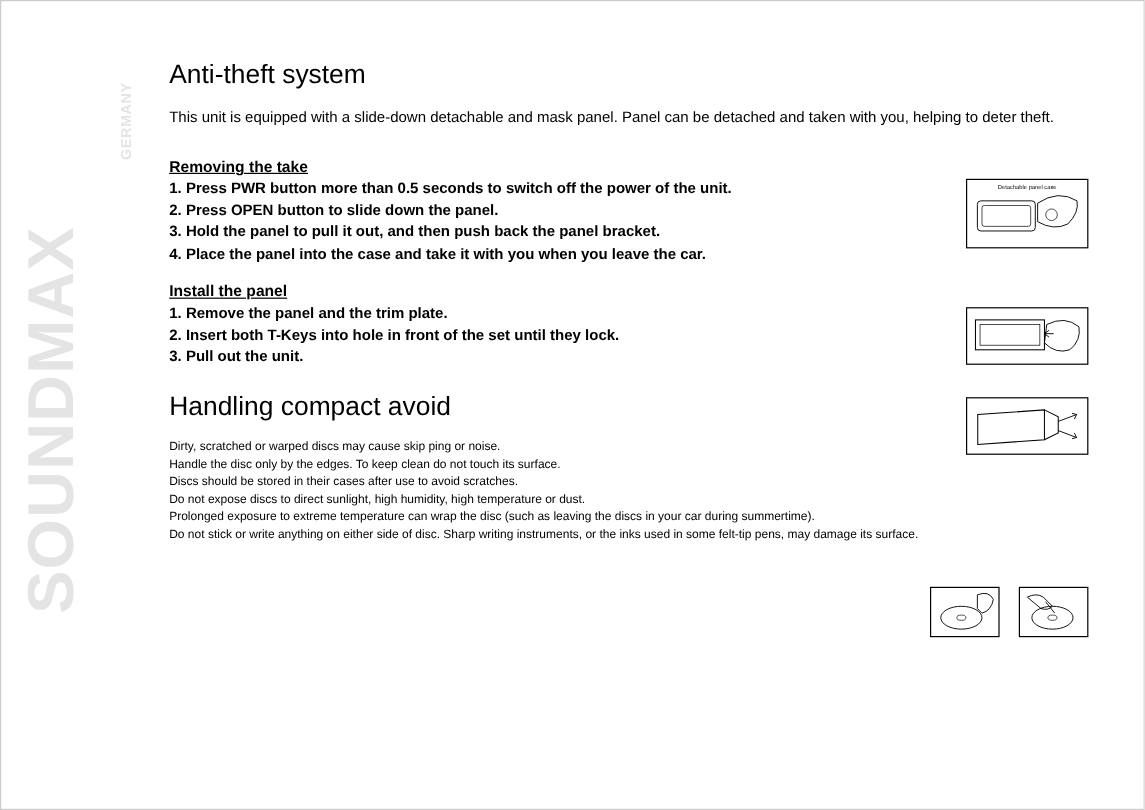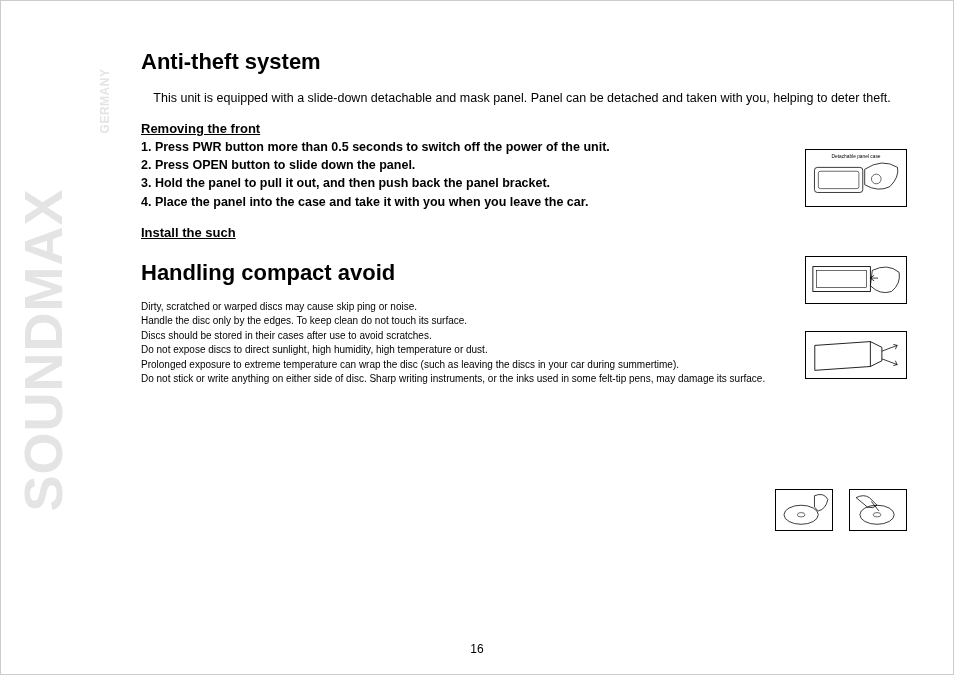--- a/index.html
+++ b/index.html
@@ -40,30 +40,29 @@
     transform-origin: center;
     font-family: Arial, Helvetica, sans-serif;
     font-weight: 700;
     font-size: 12px;
     letter-spacing: 0.5px;
     color: #e4e4e4;
     white-space: nowrap;
   }
   h1 {
     font-family: Verdana, Geneva, sans-serif;
-    font-weight: 700;
+    font-weight: 400;
     font-size: 22px;
     margin-bottom: 14px;
   }
   h1.second { margin-top: 20px; }
   .intro {
     font-size: 12.5px;
     line-height: 1.45;
-    margin-bottom: 14px;
-    text-align: center;
+    margin-bottom: 24px;
   }
   .subhead {
     font-size: 13px;
     font-weight: 700;
     text-decoration: underline;
     margin-bottom: 2px;
   }
   .steps {
     font-size: 12.5px;
     line-height: 1.45;
@@ -102,28 +101,31 @@
 <div class="page">
 
   <div class="sidebar">
     <div class="brand-main">SOUNDMAX</div>
     <div class="brand-sub">GERMANY</div>
   </div>
 
   <h1>Anti-theft system</h1>
   <p class="intro">This unit is equipped with a slide-down detachable and mask panel. Panel can be detached and taken with you, helping to deter theft.</p>
 
-  <div class="subhead">Removing the front</div>
+  <div class="subhead">Removing the take</div>
   <div class="steps">1. Press PWR button more than 0.5 seconds to switch off the power of the unit.
 2. Press OPEN button to slide down the panel.
 3. Hold the panel to pull it out, and then push back the panel bracket.
 4. Place the panel into the case and take it with you when you leave the car.</div>
 
-  <div class="subhead">Install the such</div>
+  <div class="subhead">Install the panel</div>
 
+  <div class="steps">1. Remove the panel and the trim plate.
+2. Insert both T-Keys into hole in front of the set until they lock.
+3. Pull out the unit.</div>
 
   <h1 class="second">Handling compact avoid</h1>
   <div class="body-block">Dirty, scratched or warped discs may cause skip ping or noise.
 Handle the disc only by the edges. To keep clean do not touch its surface.
 Discs should be stored in their cases after use to avoid scratches.
 Do not expose discs to direct sunlight, high humidity, high temperature or dust.
 Prolonged exposure to extreme temperature can wrap the disc (such as leaving the discs in your car during summertime).
 Do not stick or write anything on either side of disc. Sharp writing instruments, or the inks used in some felt-tip pens, may damage its surface.</div>
 
   <div class="illus ill1">
@@ -167,14 +169,13 @@
 
   <div class="illus ill4b">
     <svg viewBox="0 0 58 42">
       <ellipse cx="28" cy="26" rx="18" ry="10" fill="none" stroke="#000" stroke-width="0.8"></ellipse>
       <ellipse cx="28" cy="26" rx="4" ry="2.3" fill="none" stroke="#000" stroke-width="0.6"></ellipse>
       <path d="M6 8 Q14 4 20 8 L28 16 Q24 20 18 18 Z" fill="none" stroke="#000" stroke-width="0.8"></path>
       <path d="M22 12 L30 22" stroke="#000" stroke-width="0.8"></path>
     </svg>
   </div>
 
-  <div class="pagenum">16</div>
 </div>
 
 </body></html>

